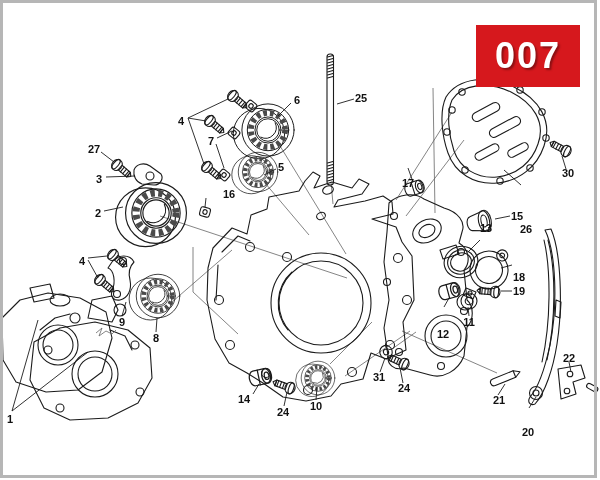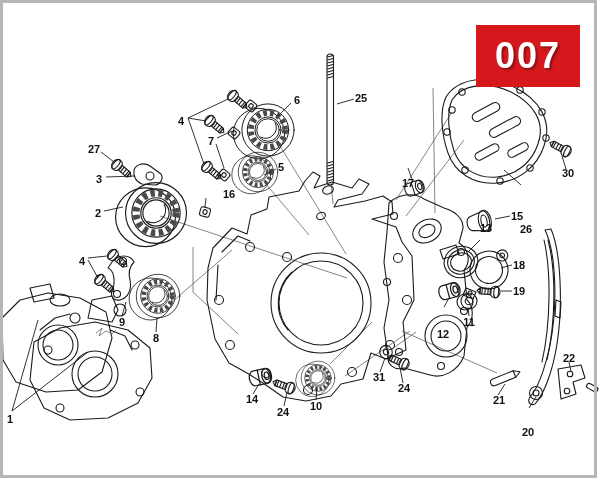--- a/index.html
+++ b/index.html
@@ -276,28 +276,28 @@
       <span class="callout" style="left: 211px; top: 141px;">7</span>
       <span class="callout" style="left: 297px; top: 100px;">6</span>
       <span class="callout" style="left: 281px; top: 167px;">5</span>
       <span class="callout" style="left: 206px; top: 194px; margin-left: 23px;">16</span>
       <span class="callout" style="left: 361px; top: 98px;">25</span>
       <span class="callout" style="left: 408px; top: 164px; margin-top: 19px;">17</span>
       <span class="callout" style="left: 526px; top: 189px; margin-top: 40px;">26</span>
       <span class="callout" style="left: 568px; top: 173px;">30</span>
       <span class="callout" style="left: 517px; top: 216px;">15</span>
       <span class="callout" style="left: 486px; top: 228px;">13</span>
-      <span class="callout" style="left: 519px; top: 265px;">18</span>
+      <span class="callout" style="left: 519px; top: 277px;">18</span>
       <span class="callout" style="left: 519px; top: 291px;">19</span>
       <span class="callout" style="left: 443px; top: 312px; margin-top: 22px;">12</span>
       <span class="callout" style="left: 469px; top: 322px;">11</span>
       <span class="callout" style="left: 82px; top: 261px;">4</span>
       <span class="callout" style="left: 122px; top: 322px;">9</span>
       <span class="callout" style="left: 156px; top: 338px;">8</span>
-      <span class="callout" style="left: 252px; top: 399px;">14</span>
+      <span class="callout" style="left: 244px; top: 399px;">14</span>
       <span class="callout" style="left: 283px; top: 412px;">24</span>
       <span class="callout" style="left: 316px; top: 406px;">10</span>
       <span class="callout" style="left: 379px; top: 377px;">31</span>
       <span class="callout" style="left: 404px; top: 388px;">24</span>
       <span class="callout" style="left: 499px; top: 400px;">21</span>
       <span class="callout" style="left: 528px; top: 432px;">20</span>
       <span class="callout" style="left: 569px; top: 358px;">22</span>
     </div>
 
   <div class="code-badge" style="background: rgb(214, 24, 29); color: rgb(255, 255, 255);">

